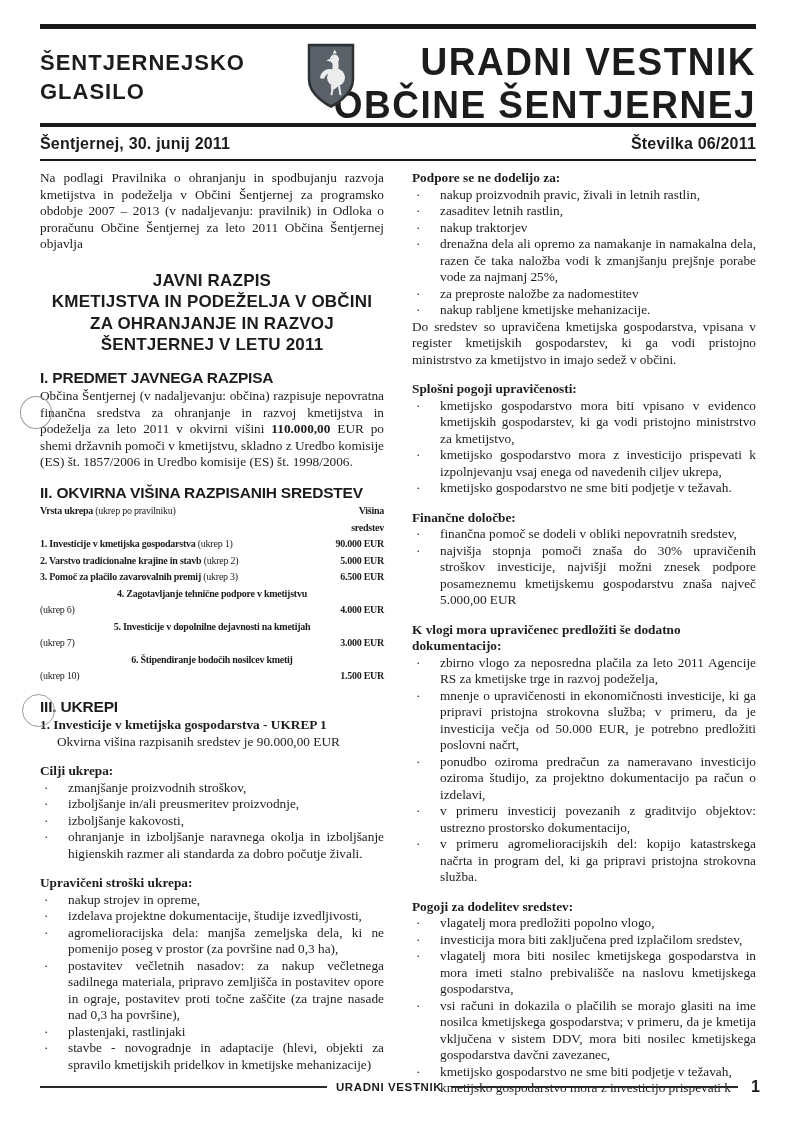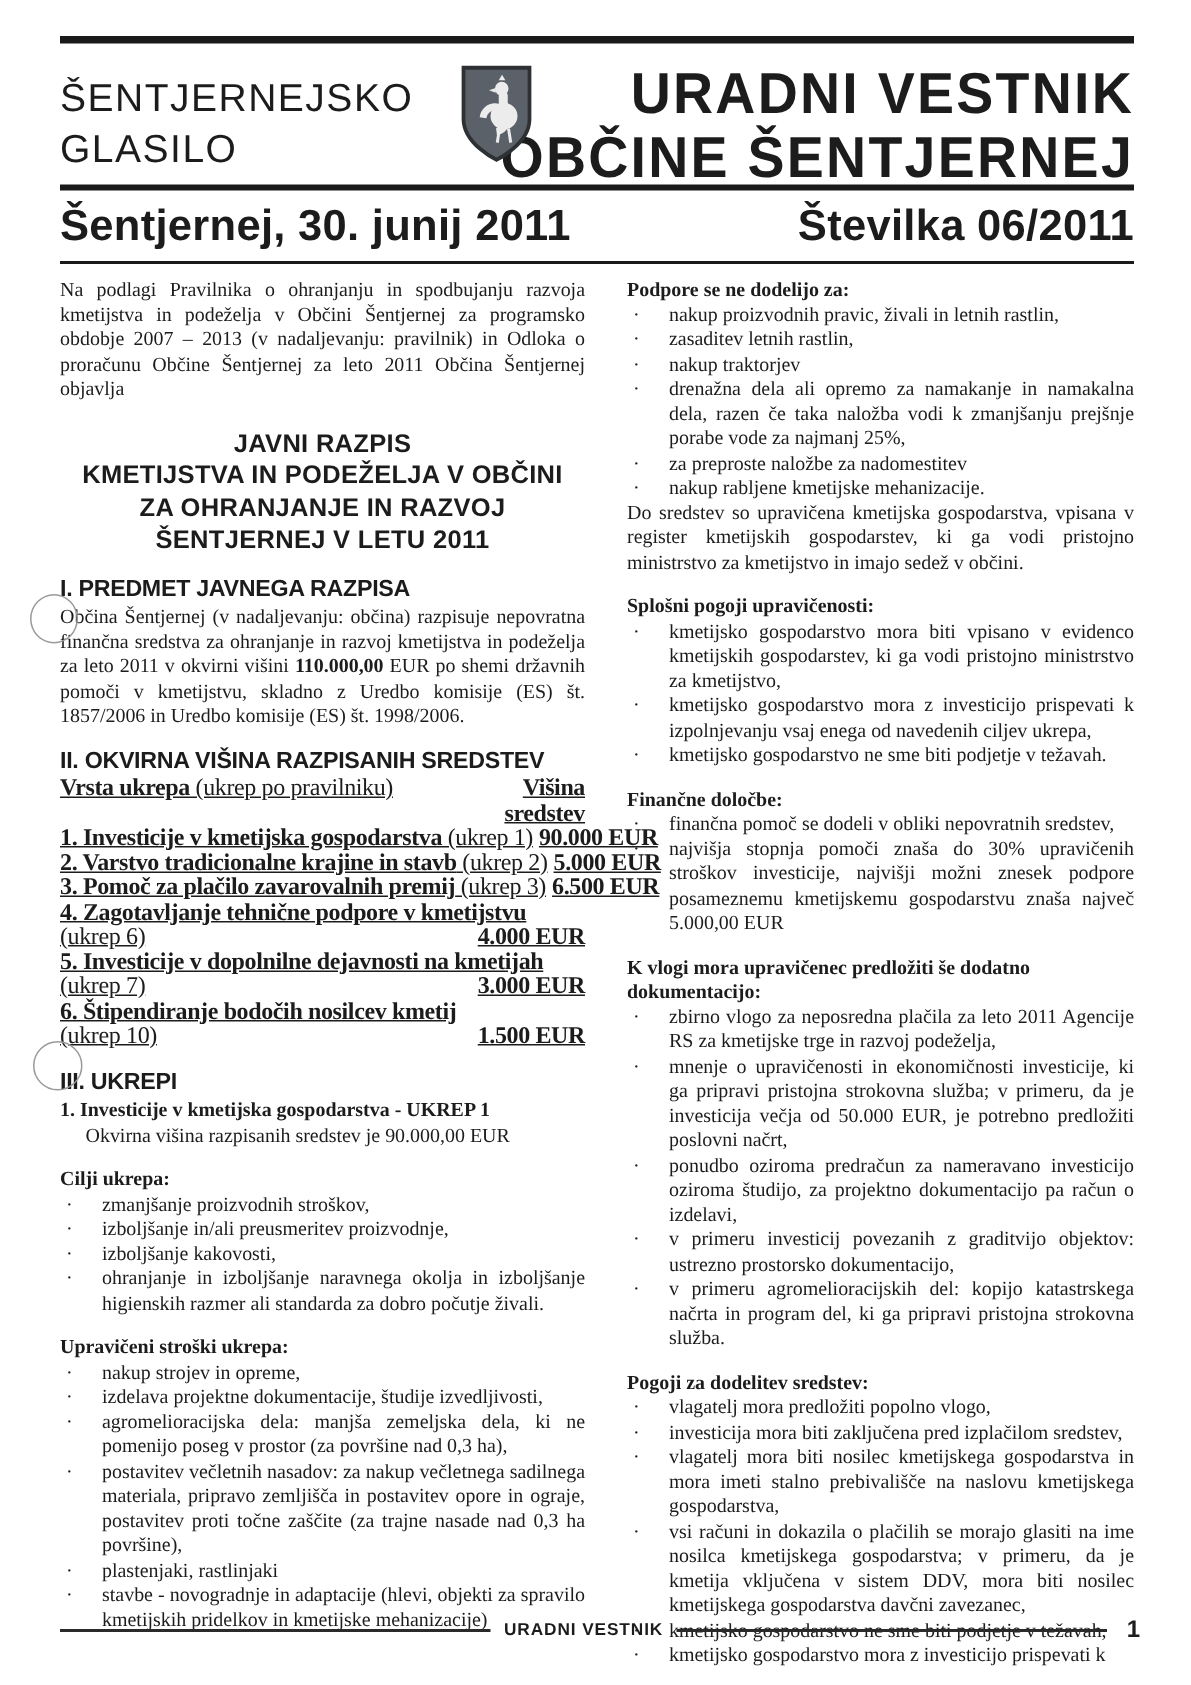--- a/index.html
+++ b/index.html
@@ -8,35 +8,35 @@
     color:#1c1c1c; font-family:"Liberation Serif", serif;
   }
   .page { position:absolute; inset:0; padding:24px 38px 0 40px; box-sizing:border-box; }
 
   .rule-thick { height:5px; background:#1a1a1a; }
   .rule-mid   { height:4px; background:#1a1a1a; }
   .rule-thin  { height:2px; background:#1a1a1a; }
 
   .header-row { display:flex; margin-top:12px; align-items:flex-start; }
   .masthead {
-    font-family:"Liberation Sans", sans-serif; font-weight:normal;
-    font-size:26px; line-height:1.3; letter-spacing:1px; width:250px; padding-top:8px;
+    font-family:"Liberation Sans", sans-serif; font-weight:bold;
+    font-size:22px; line-height:1.3; letter-spacing:1px; width:250px; padding-top:8px;
   }
   .title-block {
     flex:1; position:relative; text-align:right;
     font-family:"Liberation Sans", sans-serif; font-weight:bold;
     font-size:37px; line-height:41px; letter-spacing:1.5px;
     transform:scaleY(1.04); transform-origin:top right;
   }
   .coat { position:absolute; left:16px; top:2px; }
 
   .date-row {
     display:flex; justify-content:space-between; align-items:baseline;
     font-family:"Liberation Sans", sans-serif; font-weight:bold;
-    font-size:29px; letter-spacing:0.2px; margin:8px 0 6px;
+    font-size:16px; letter-spacing:0.2px; margin:8px 0 6px;
   }
 
   .columns { display:flex; gap:28px; margin-top:9px; }
   .col { width:350px; font-size:13.3px; line-height:16.5px; text-align:justify; }
   .col > :first-child { margin-top:0; }
 
   .h-sans {
     font-family:"Liberation Sans", sans-serif; font-weight:bold;
     font-size:15.5px; letter-spacing:-0.2px; margin:14px 0 2px; text-align:left;
   }
@@ -48,30 +48,30 @@
   }
   .bold-line { font-weight:bold; text-align:left; }
   .plain-line { padding-left:17px; text-align:left; }
   .b { font-weight:bold; }
 
   .bullets { margin:0; }
   .bullet { display:flex; }
   .bullet .marker { width:28px; flex:none; padding-left:4px; box-sizing:border-box; }
   .bullet .btext { flex:1; text-align:justify; min-width:0; }
 
-  .table { margin-top:1px; font-size:16px; letter-spacing:-0.25px;text-decoration:underline; }
+  .table { margin-top:1px; font-size:10px; letter-spacing:-0.25px; }
   .t-head { display:flex; justify-content:space-between; text-align:left; }
   .t-head .c1 { font-weight:bold; }
   .t-head .c1 .note { font-weight:normal; }
   .t-head .c2 { width:60px; text-align:right; font-weight:bold; line-height:16.5px; }
   .t-row { display:flex; justify-content:space-between; text-align:left; white-space:nowrap; }
   .t-row .lab { font-weight:bold; }
   .t-row .note { font-weight:normal; }
   .t-row .val { font-weight:bold; margin-left:4px; }
-  .t-label { font-weight:bold; text-align:left; }
+  .t-label { font-weight:bold; text-align:center; }
 
   .margin-circle {
     position:absolute; border:1.6px solid #9a9a9a; border-radius:50%;
     background:transparent;
   }
   .circle-1 { left:20px; top:396px; width:30px; height:31px; }
   .circle-2 { left:22px; top:694px; width:31px; height:31px; }
 
   .footer {
     position:absolute; left:40px; right:34px; top:1078px;

